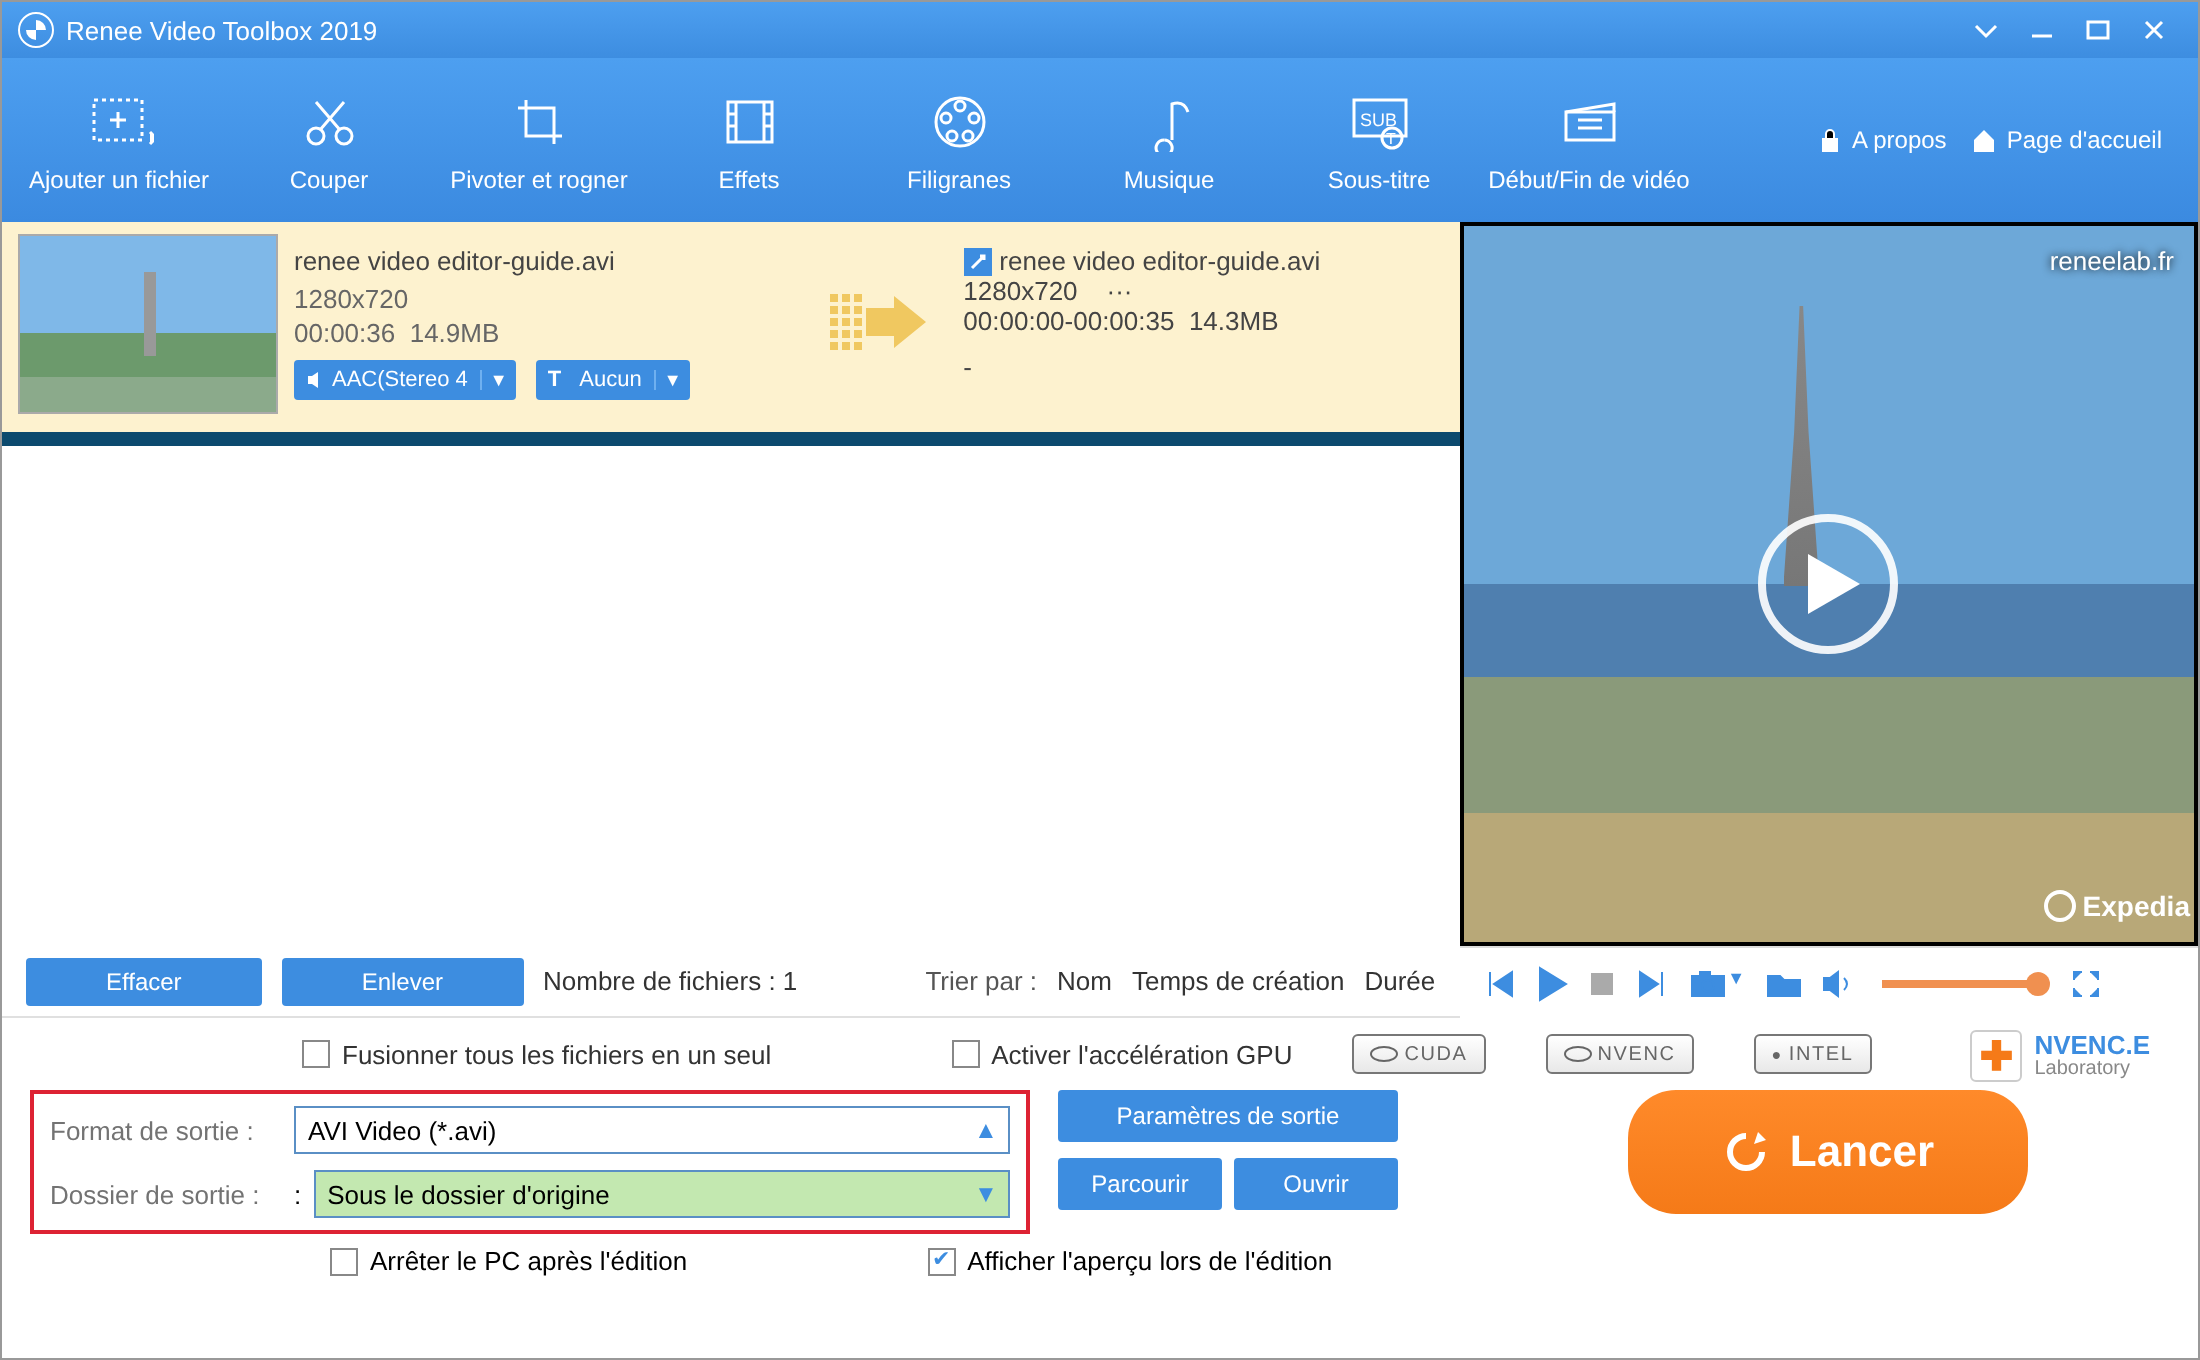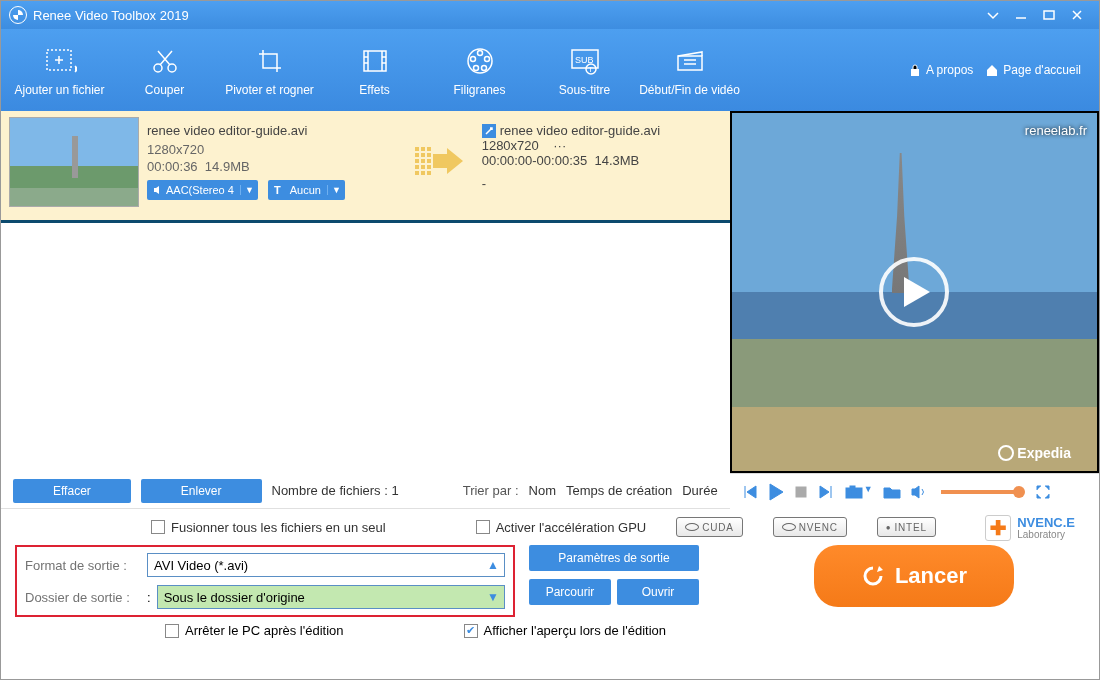--- a/index.html
+++ b/index.html
@@ -17,21 +17,21 @@
 .toolbar { height: 82px; background: linear-gradient(#4d9ff0, #3b8ae0); display: flex; align-items: center; padding: 0 6px; }
 .tool { width: 105px; display: flex; flex-direction: column; align-items: center; justify-content: center; color: #fff; font-size: 12px; cursor: pointer; gap: 4px; }
 .tool .ticon { height: 36px; display:flex; align-items:center; justify-content:center; }
 .tool .ticon svg { stroke:#fff; fill:none; stroke-width:1.5; }
 .toolbar .spacer { flex:1; }
 .toolbar .rlink { color:#fff; font-size:12px; display:flex; align-items:center; gap:4px; cursor:pointer; margin-right:12px; }
 
 
 .main { height: 362px; display: flex; background:#fff; }
 .filelist { width: 730px; background:#fff; overflow:auto; }
-.filerow { height: 112px; background: #fdf2cf; border-bottom:3px solid #0c4a6e; display:flex; align-items:flex-start; padding:6px 8px; gap:8px; }
+.filerow { height: 112px; background: #fdf2cf; border-bottom:7px solid #0c4a6e; display:flex; align-items:flex-start; padding:6px 8px; gap:8px; }
 .thumb { width: 130px; height: 90px; background: linear-gradient(#7fb8e8 0 55%, #6c9a6c 55% 80%, #8baa8b 80%); border:1px solid #aaa; position:relative; }
 .thumb::after { content:""; position:absolute; left:62px; top:18px; width:6px; height:42px; background:#999; }
 .srcinfo { flex:1; font-size:13px; color:#444; padding-top:6px; }
 .srcinfo .fname { margin-bottom:4px; }
 .srcinfo .line { color:#666; margin-bottom:2px; }
 .pills { display:flex; gap:10px; margin-top:6px; }
 .pill { height:20px; background:#3d8de0; color:#fff; font-size:11px; display:flex; align-items:center; border-radius:2px; }
 .pill .plabel { padding:0 6px; display:flex; align-items:center; gap:3px; }
 .pill .pdrop { width:18px; border-left:1px solid #6fb0f0; display:flex; align-items:center; justify-content:center; font-size:9px; }
 .arrow-block { width:70px; padding-top:30px; display:flex; align-items:center; justify-content:center; }
@@ -41,21 +41,21 @@
 .dstinfo { width:240px; font-size:13px; color:#444; padding-top:6px; }
 .dstinfo .fname { display:flex; align-items:center; gap:4px; }
 .edit-ic { width:14px; height:14px; background:#3d8de0; display:inline-flex; align-items:center; justify-content:center; }
 .edit-ic svg { stroke:#fff; fill:none; stroke-width:1.5; }
 
 
 .preview { width: 370px; background:#000; position:relative; display:flex; flex-direction:column; }
 .vframe { flex:1; background:linear-gradient(#6da8d8 0 50%, #4f7faf 50% 63%, #8a9a7a 63% 82%, #b8a878 82%); position:relative; margin:2px; display:flex; align-items:center; justify-content:center; }
 .vframe .eiffel { position:absolute; left:160px; top:40px; width:18px; height:140px; background:linear-gradient(to bottom, #888 0, #777 100%); clip-path: polygon(45% 0, 55% 0, 70% 45%, 100% 100%, 0 100%, 30% 45%); }
 .vframe .watermark { position:absolute; top:10px; right:10px; color:#fff; font-size:13px; text-shadow:0 0 4px #000; }
-.vframe .expedia { position:absolute; bottom:10px; right:26px; color:#fff; font-size:14px; font-weight:bold; display:flex; align-items:center; gap:3px; }
+.vframe .expedia { position:absolute; bottom:10px; right:2px; color:#fff; font-size:14px; font-weight:bold; display:flex; align-items:center; gap:3px; }
 .playcircle { width:70px; height:70px; border:4px solid rgba(255,255,255,0.9); border-radius:50%; display:flex; align-items:center; justify-content:center; z-index:2; }
 .playcircle svg { fill:#fff; margin-left:6px; }
 
 
 .pcontrols { height:36px; background:#fff; display:flex; align-items:center; gap:10px; padding:0 12px; border-top:1px solid #ddd; }
 .pcontrols .pbtn { cursor:pointer; display:flex; }
 .pcontrols svg { fill:#3d8de0; stroke:#3d8de0; }
 .pcontrols .stop svg { fill:#aaa; stroke:#aaa; }
 .volslider { flex:1; height:4px; background:#f09050; position:relative; margin:0 4px; max-width:80px; }
 .volslider::after { content:""; position:absolute; right:-4px; top:-4px; width:12px; height:12px; border-radius:50%; background:#f09050; }
@@ -170,20 +170,28 @@
         <svg width="30" height="30">
           <circle cx="15" cy="15" r="12"></circle>
           <circle cx="15" cy="7" r="2.5"></circle>
           <circle cx="22" cy="13" r="2.5"></circle>
           <circle cx="19" cy="22" r="2.5"></circle>
           <circle cx="11" cy="22" r="2.5"></circle>
           <circle cx="8" cy="13" r="2.5"></circle>
         </svg>
       </span>
     <span>Filigranes</span>
+  </div>
+  <div class="tool">
+    <span class="ticon">
+        <svg width="26" height="30">
+          <path d="M10 24 a4 4 0 1 0 0.1 0 M14 24 V6 q6 -2 8 4"></path>
+        </svg>
+      </span>
+    <span>Musique</span>
   </div>
   <div class="tool">
     <span class="ticon">
         <svg width="32" height="28">
           <rect x="3" y="3" width="26" height="18"></rect>
           <text x="6" y="16" font-size="9" fill="#fff" stroke="none">SUB</text>
           <circle cx="22" cy="22" r="5"></circle>
           <text x="19" y="25" font-size="8" fill="#fff" stroke="none">T</text>
         </svg>
       </span>

